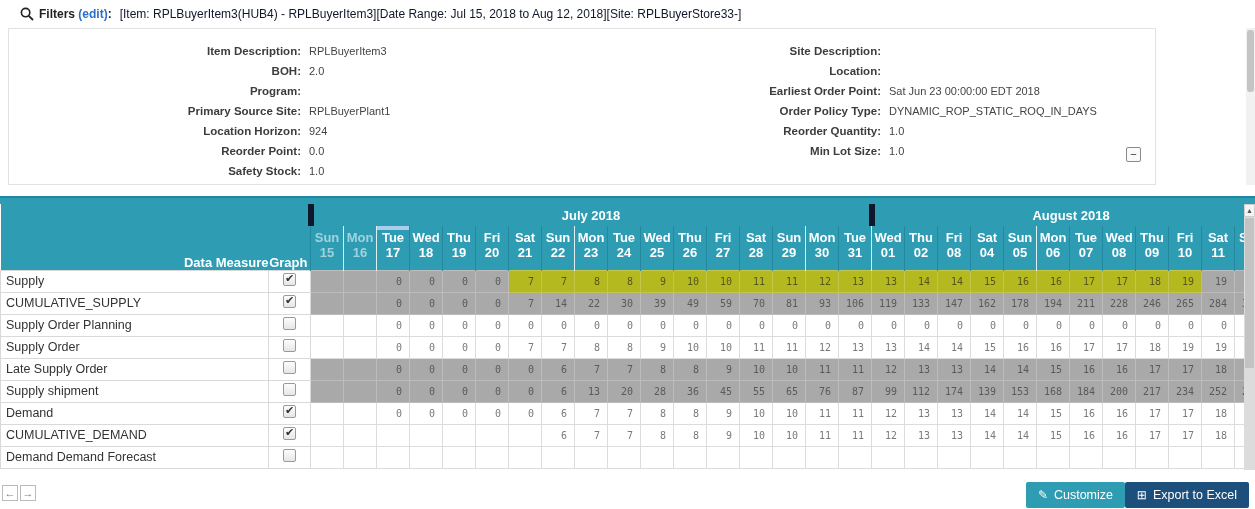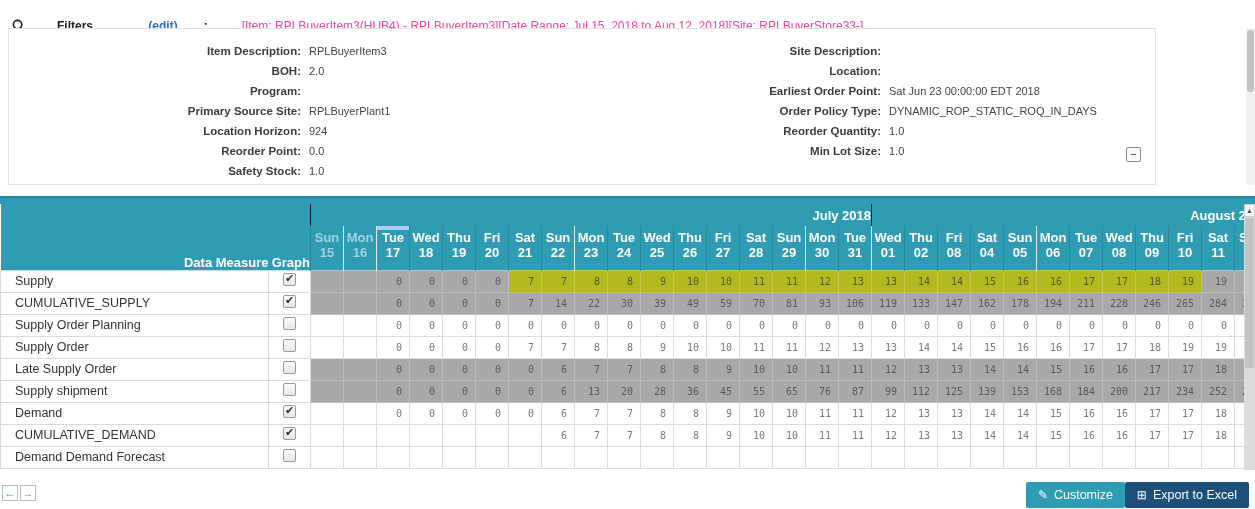--- a/index.html
+++ b/index.html
@@ -1,23 +1,23 @@
 <!DOCTYPE html>
 <html><head>
 <meta charset="utf-8">
 <style>
   * { margin:0; padding:0; box-sizing:border-box; }
   html,body { width:1255px; height:509px; background:#fff; font-family:"Liberation Sans",sans-serif; overflow:hidden; position:relative; }
 
   
-  .filter-bar { position:absolute; left:0; top:12px; width:100%; height:28px; display:flex; align-items:center; padding-left:12px; font-size:12px; color:#222;gap:26px; }
+  .filter-bar { position:absolute; left:0; top:0; width:100%; height:28px; display:flex; align-items:center; padding-left:20px; font-size:12px; color:#222; }
   .filter-bar .mag { margin-right:5px; display:inline-flex; }
   .f-bold { font-weight:bold; color:#222; }
   .f-edit { color:#2a6fc9; font-weight:bold; }
-  .f-text { margin-left:8px; color:#ec4899; }
+  .f-text { margin-left:8px; color:#0f172a; }
 
   
   .panel { position:absolute; left:8px; top:28px; width:1148px; height:157px; border:1px solid #e2e2e2; background:#fff; overflow:hidden; }
   .pgroup { position:absolute; top:12px; }
   .pgroup.left  { left:120px; }
   .pgroup.right { left:700px; }
   .prow { display:flex; height:20px; align-items:center; }
   .plabel { width:172px; text-align:right; font-weight:bold; color:#3c3c3c; font-size:11.5px; }
   .pvalue { margin-left:8px; color:#444; font-size:11px; white-space:nowrap; }
   .collapse-btn { position:absolute; right:14px; bottom:22px; width:15px; height:15px; border:1px solid #8a8a8a; background:#fafafa; font-size:11px; line-height:12px; text-align:center; color:#333; border-radius:2px; cursor:pointer; }
@@ -27,33 +27,33 @@
   
   .teal-strip { position:absolute; left:0; top:196px; width:100%; height:8px; background:#2e9cb3; border-top:2px solid #1f87a0; }
 
   
   .grid-wrap { position:absolute; left:0; top:204px; width:1255px; height:266px; overflow:hidden; }
   table.grid { border-collapse:collapse; table-layout:fixed; width:1267px; }
   .grid col.c-label { width:268px; } .grid col.c-graph { width:42px; } .grid col.c-day { width:33px; }
   .grid th, .grid td { padding:0; }
 
   .h-month td, .h-month th { background:#2e9cb3; color:#fff; font-size:13px; height:22px; font-weight:bold;text-align:right; }
-  .h-month .mon { text-align:right; border-left:1px solid #0f172a; }
+  .h-month .mon { text-align:center; border-left:6px solid #0f172a; }
   .dm-head { background:#2e9cb3; color:#fff; text-align:left; vertical-align:bottom; font-size:13px; font-weight:bold; padding:0 0 5px 5px; }
   .g-head  { background:#2e9cb3; color:#fff; text-align:left; vertical-align:bottom; font-size:12.5px; font-weight:bold; padding-bottom:5px; }
   .h-days th { background:#2e9cb3; color:#fff; height:44px; font-weight:bold; font-size:13px; vertical-align:top; padding-top:4px; border-left:1px solid #2489a0; position:relative; }
   .h-days th .dow { display:block; line-height:15px; }
   .h-days th .num { display:block; line-height:16px; }
   .h-days th.past { color:rgba(255,255,255,.55); }
   .h-days th.sep  { border-left:1px solid #dff0f4; }
   .h-days th.today::before { content:""; position:absolute; left:0; top:0; width:100%; height:4px; background:#a9cdec; }
   .h-days th.today { border-left:1px solid #dff0f4; }
 
   tr.body { height:22px; }
-  td.rlabel { background:#fff; border:1px solid #d9d9d9; font-size:12.5px; color:#333; padding-left:14px; white-space:nowrap; overflow:hidden; }
+  td.rlabel { background:#fff; border:1px solid #d9d9d9; font-size:12.5px; color:#333; padding-left:5px; white-space:nowrap; overflow:hidden; }
   td.gcell  { background:#fff; border:1px solid #d9d9d9; text-align:center; vertical-align:middle; }
   td.val { font-family:"DejaVu Sans Mono",monospace; font-size:10px; text-align:right; padding-right:7px; white-space:nowrap; overflow:hidden; }
   tr.white td.val { background:#fff; border:1px solid #dcdcdc; color:#7a7a7a; }
   tr.gray  td.val { background:#a9a9a9; border:1px solid #bcbcbc; color:#5a5a5a; }
   td.val.yellow { background:#b5b920 !important; border-color:#c2c64a !important; color:#55561e !important; }
 
   .cbx { display:inline-block; width:13px; height:13px; border:1px solid #9a9a9a; border-radius:2px; background:linear-gradient(#fdfdfd,#e6e6e6); position:relative; cursor:pointer; }
   .cbx.on::after { content:"✔"; position:absolute; left:1px; top:-2px; font-size:11px; color:#333; }
 
   
@@ -490,21 +490,21 @@
           <td class="val">20</td>
           <td class="val">28</td>
           <td class="val">36</td>
           <td class="val">45</td>
           <td class="val">55</td>
           <td class="val">65</td>
           <td class="val">76</td>
           <td class="val">87</td>
           <td class="val">99</td>
           <td class="val">112</td>
-          <td class="val">125</td>
+          <td class="val">174</td>
           <td class="val">139</td>
           <td class="val">153</td>
           <td class="val">168</td>
           <td class="val">184</td>
           <td class="val">200</td>
           <td class="val">217</td>
           <td class="val">234</td>
           <td class="val">252</td>
           <td class="val">270</td>
         </tr>

